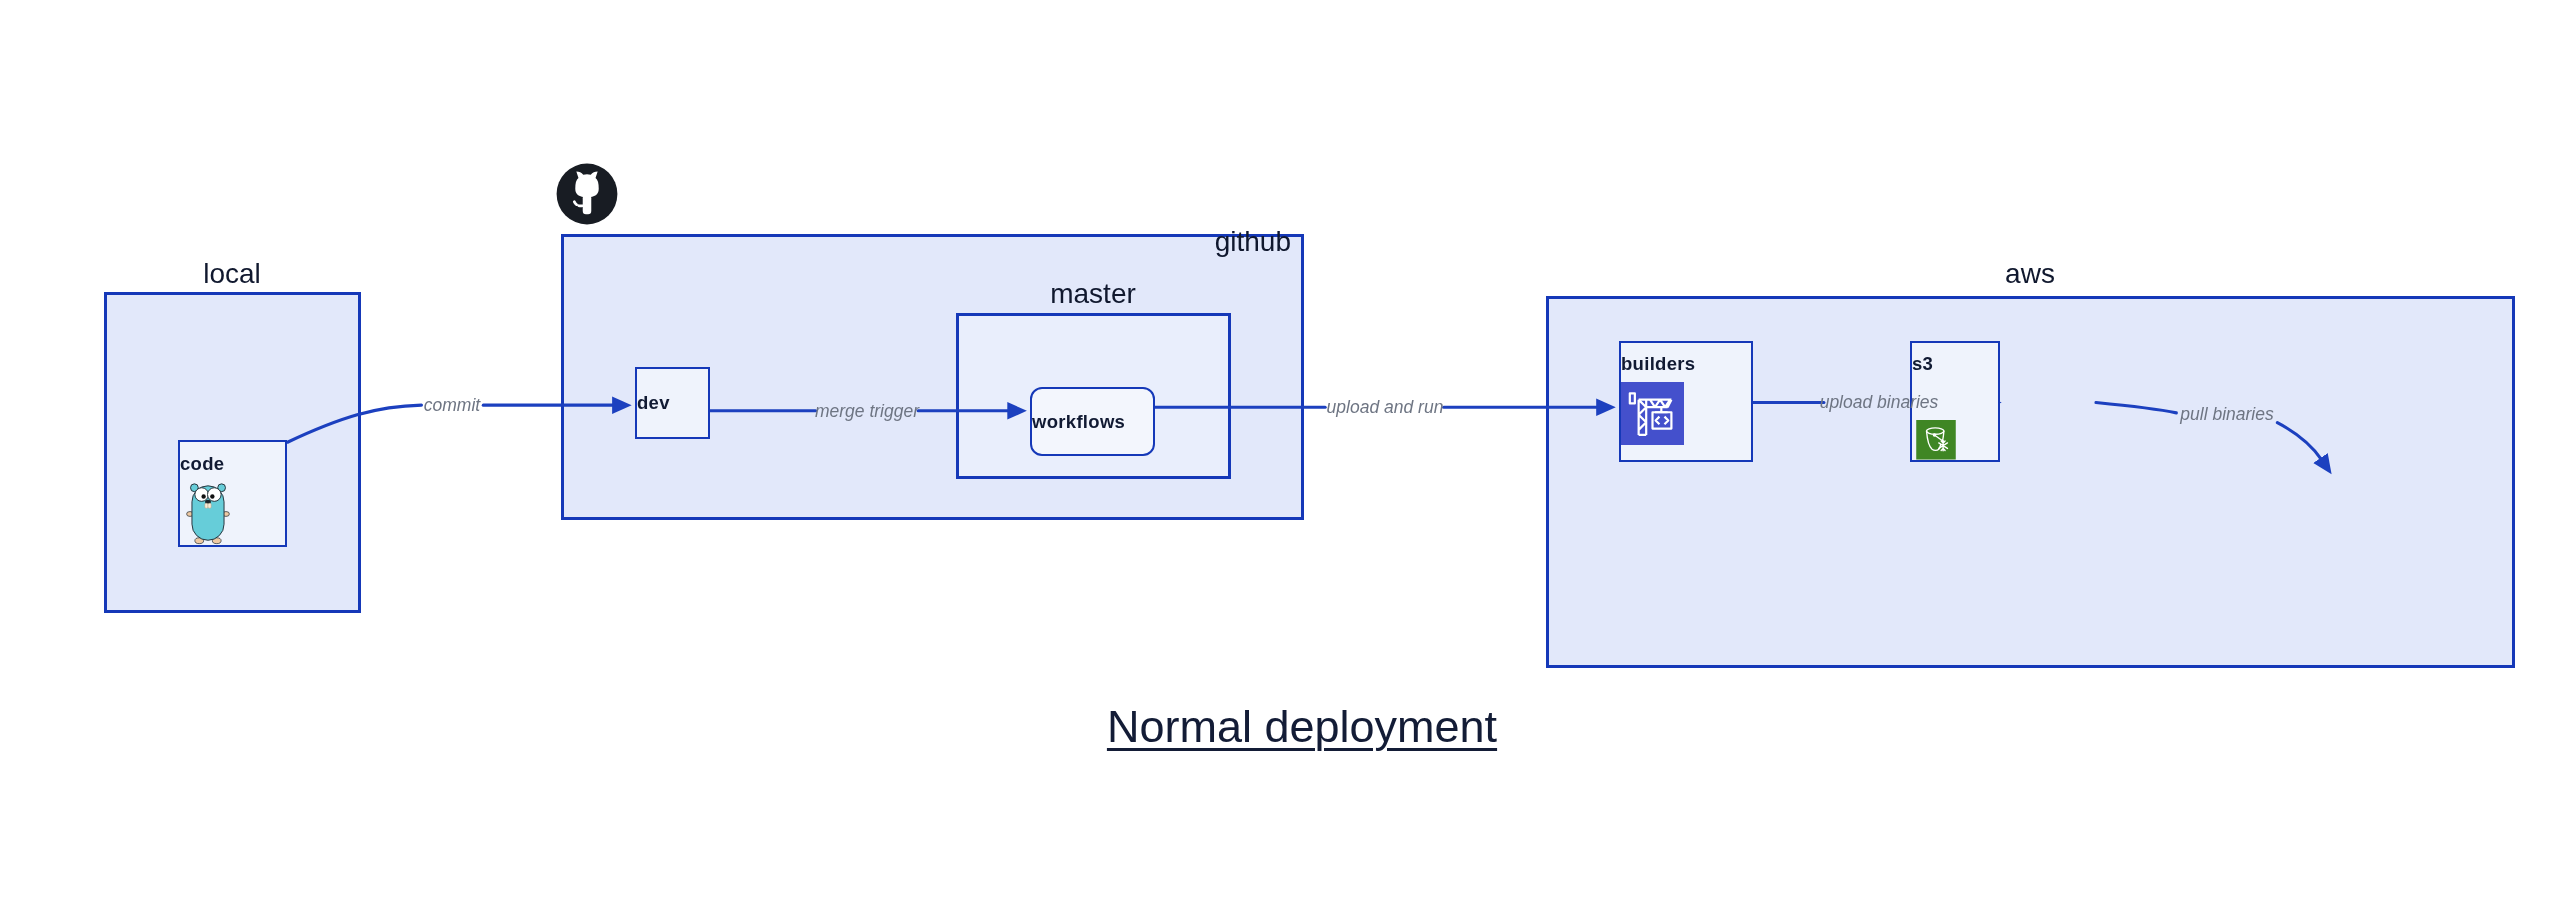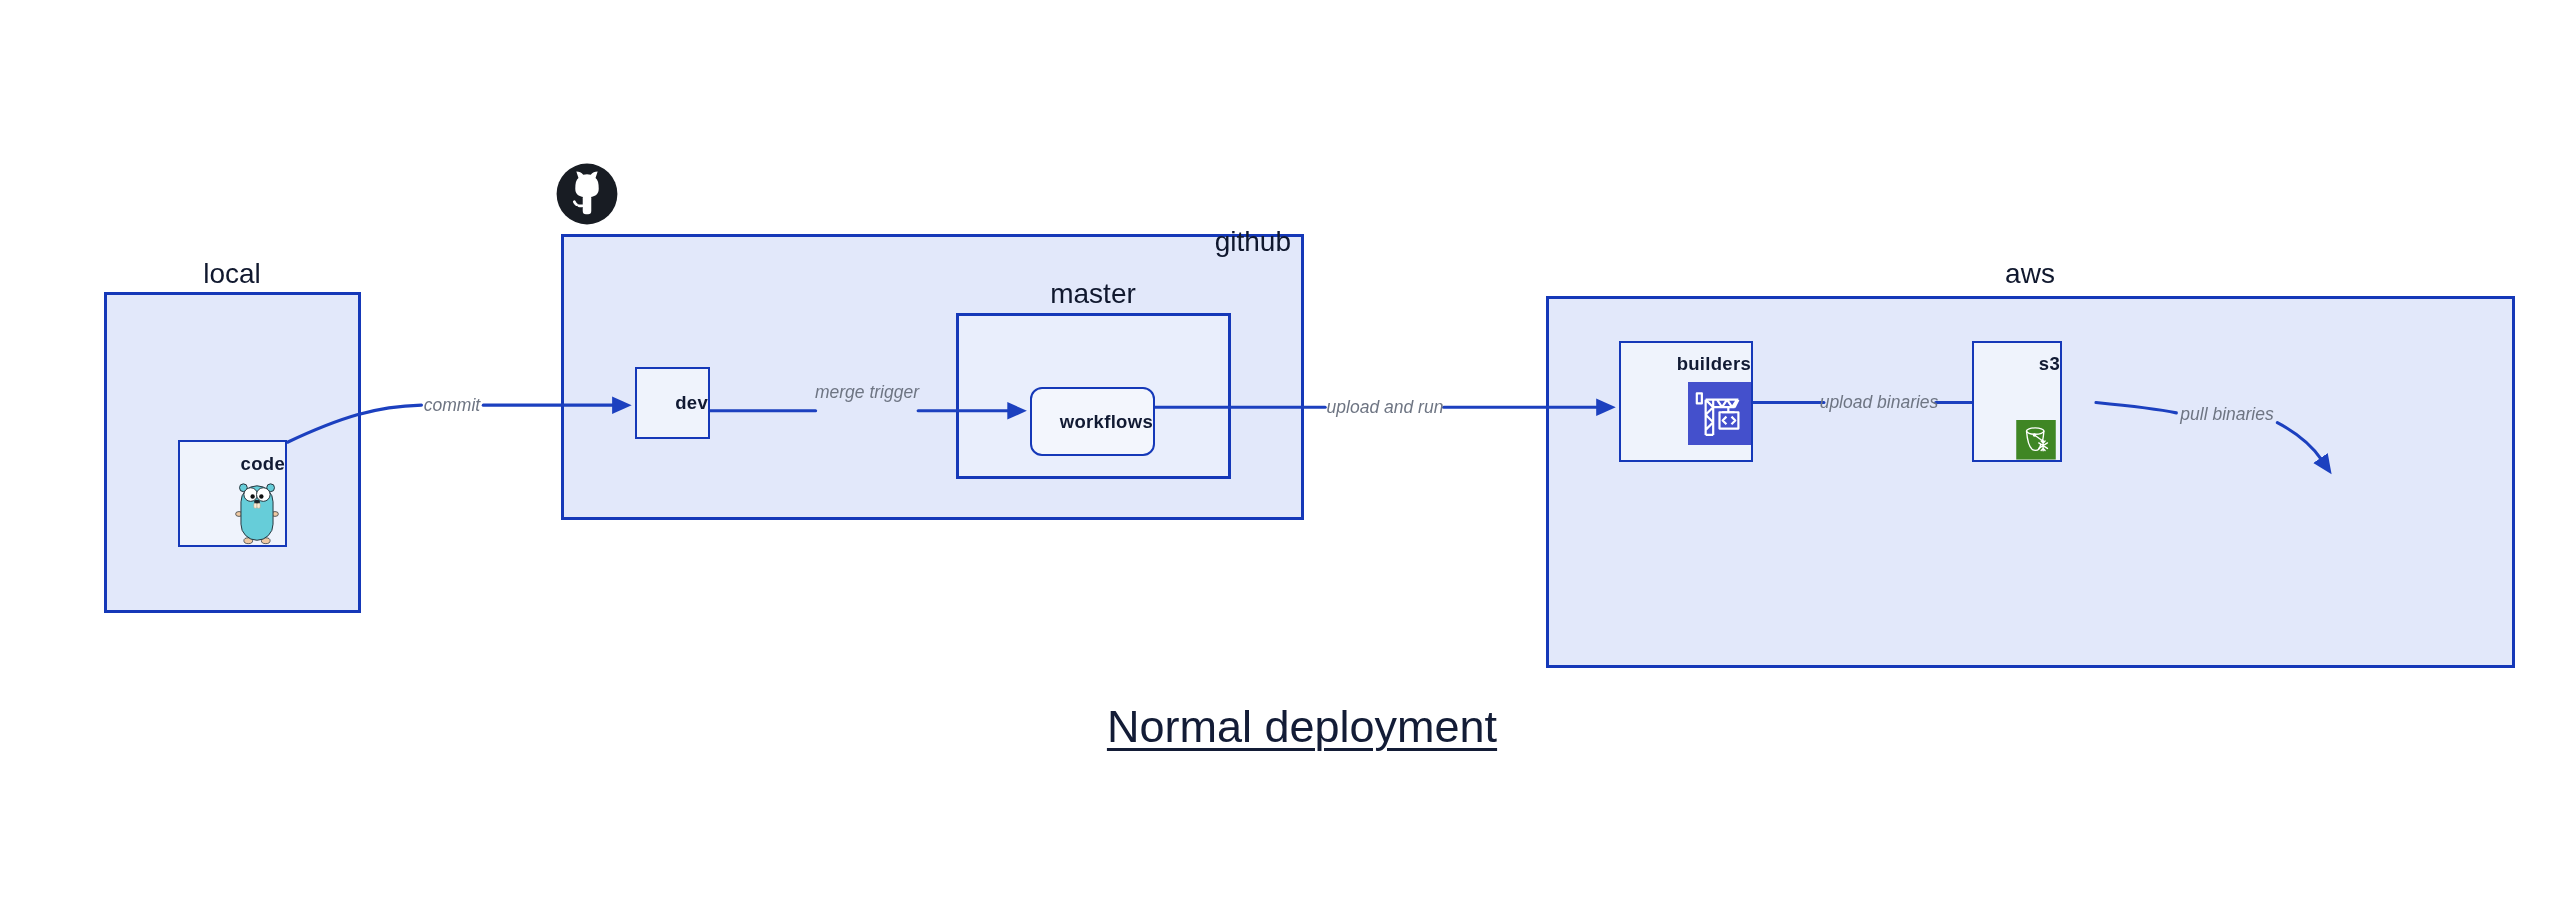--- a/index.html
+++ b/index.html
@@ -6,21 +6,21 @@
   .canvas{
     position:relative;width:2604px;height:902px;background:#ffffff;overflow:hidden;
     font-family:"Liberation Sans","DejaVu Sans",sans-serif;
   }
   .container-box{
     position:absolute;border:3.1px solid #1538b8;background:#e2e8fa;box-sizing:border-box;
   }
   .container-box.master{background:#e9eefc;}
   .node-box{
     position:absolute;border:2.6px solid #1538b8;background:#eff3fc;box-sizing:border-box;
-    display:flex;flex-direction:column;align-items:flex-end;
+    display:flex;flex-direction:column;align-items:flex-start;
   }
   .node-box.center{justify-content:center;}
   .node-label{
     font-size:18.5px;font-weight:bold;color:#111a33;letter-spacing:0.3px;
   }
   .container-label{
     position:absolute;font-size:28px;color:#10182e;white-space:nowrap;
   }
   .center-anchor{transform:translateX(-50%);}
   .right-anchor{transform:translateX(-100%);margin-top:27px;}
@@ -120,38 +120,38 @@
         <rect x="14" y="18" width="8" height="16"></rect>
         <path d="M28 28 V84 M40 28 V84 M28 28 L40 40 M40 40 L28 52 M28 52 L40 64 M40 64 L28 76 M28 84 H40"></path>
         <path d="M28 28 H80 M40 40 H74 M46 28 L54 40 M54 40 L62 28 M62 28 L70 40 M70 40 L78 28 M80 28 L74 40"></path>
         <path d="M64 40 V48 M54 48 H74"></path>
         <rect x="50" y="48" width="30" height="26"></rect>
         <path d="M61 55 L55 61 L61 67 M69 55 L75 61 L69 67"></path>
       </g>
     </svg>
   </div>
 
-  <div class="node-box" style="left:1972px;top:341px;width:90px;height:121px;padding-top:10.3px;gap:37px;">
+  <div class="node-box" style="left:1910px;top:341px;width:90px;height:121px;padding-top:10.3px;gap:37px;">
     <span class="node-label">s3</span>
     <svg class="icon" style="margin-top:8.2px;" width="48" height="48" viewBox="0 0 100 100">
       <rect width="100" height="100" fill="#3f8624"></rect>
       <g stroke="#ffffff" stroke-width="3.5" fill="none" stroke-linecap="round">
         <ellipse cx="48" cy="28" rx="22" ry="8"></ellipse>
         <path d="M26 28 C28 52 33 68 40 74 C45 78 53 78 57 74 C60 70 61 66 62 62"></path>
         <path d="M70 28 C69 40 68 48 66 54"></path>
         <path d="M46 38 L70 55"></path>
         <circle cx="46" cy="38" r="2.5" fill="#ffffff"></circle>
         <path d="M68 52 V78 M57 58 L79 72 M79 58 L57 72 M63 53 L68 58 L73 53 M63 77 L68 72 L73 77"></path>
       </g>
     </svg>
   </div>
 
 
   <span class="edge-label" style="left:452px;top:405px;">commit</span>
-  <span class="edge-label" style="left:867px;top:392px;">merge trigger</span>
+  <span class="edge-label" style="left:867px;top:411px;">merge trigger</span>
   <span class="edge-label" style="left:1385px;top:407px;">upload and run</span>
   <span class="edge-label" style="left:1879px;top:402px;">upload binaries</span>
   <span class="edge-label" style="left:2227px;top:414px;">pull binaries</span>
 
   <div class="title">Normal deployment</div>
 
 </div>
 
 
 </body></html>

